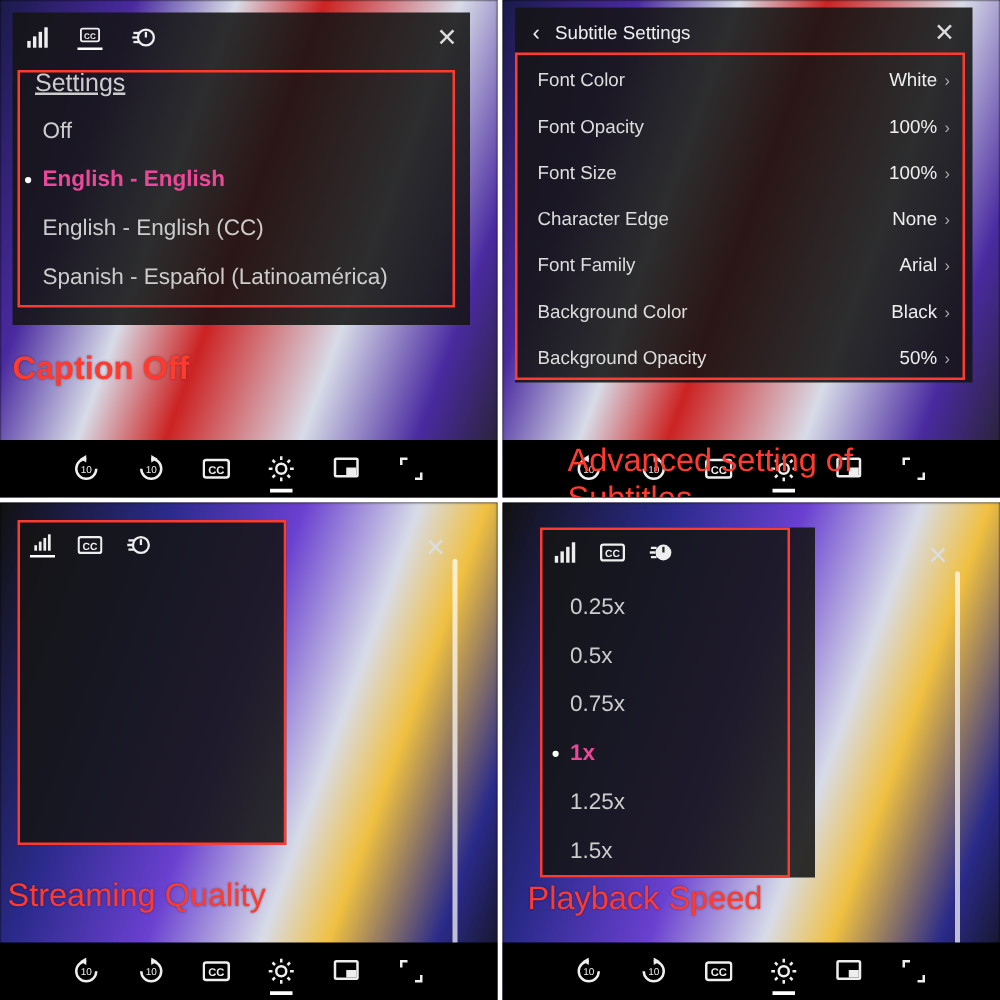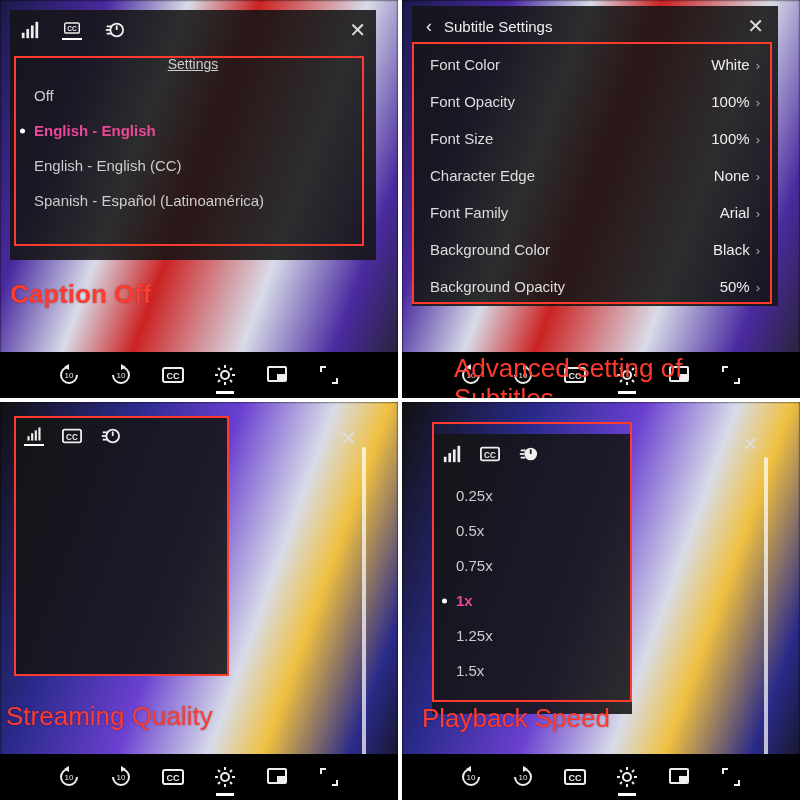--- a/index.html
+++ b/index.html
@@ -63,30 +63,30 @@
   .spacer { flex: 1; }
   .icon { width:20px; height:20px; display:inline-flex; align-items:center; justify-content:center; color:#eee; }
   .icon.active { border-bottom:2px solid #fff; padding-bottom:2px; }
   .icon svg { width:100%; height:100%; }
   .closex { font-size:20px; color:#ddd; cursor:pointer; }
   
   .opts { padding: 4px 0 10px 0; }
   .opt {
     display:flex; align-items:center;
     padding: 9px 18px 9px 24px;
-    font-size: 15px;
+    font-size: 18px;
     color:#ccc;
     position:relative;
   }
   .opt.sel { color:#ec4899; font-weight:700; }
   .opt.sel::before {
     content:""; position:absolute; left:10px; top:50%; width:5px; height:5px; background:#fff; border-radius:50%; transform:translateY(-50%);
   }
   .settings-link {
-    text-align:center; padding:6px 18px 2px; font-size:14px; color:#ccc; text-decoration:underline;
+    text-align:left; padding:6px 18px 2px; font-size:20px; color:#ccc; text-decoration:underline;
   }
   
   .hdrrow {
     display:flex; align-items:center; height:40px; padding:0 14px; font-size:15px; color:#eee;
   }
   .hdrrow .back { font-size:18px; margin-right:12px; }
   .kv {
     display:flex; align-items:center; justify-content:space-between;
     padding:10px 18px; font-size:15px; color:#ddd;
   }
@@ -373,21 +373,21 @@
         <svg viewBox="0 0 22 22">
           <use href="#i-full"></use>
         </svg>
       </span>
   </div>
 </div>
 
 <div class="quad">
   <div class="bg alt"></div>
 
-  <div class="panel" style="left:30px; top:32px; width:200px; height:280px;">
+  <div class="panel" style="left:30px; top:20px; width:220px; height:280px;">
     <div class="tabrow compact">
       <span class="icon">
           <svg viewBox="0 0 22 22">
             <use href="#i-bars"></use>
           </svg>
         </span>
       <span class="icon">
           <svg viewBox="0 0 22 22">
             <use href="#i-cc"></use>
           </svg>

